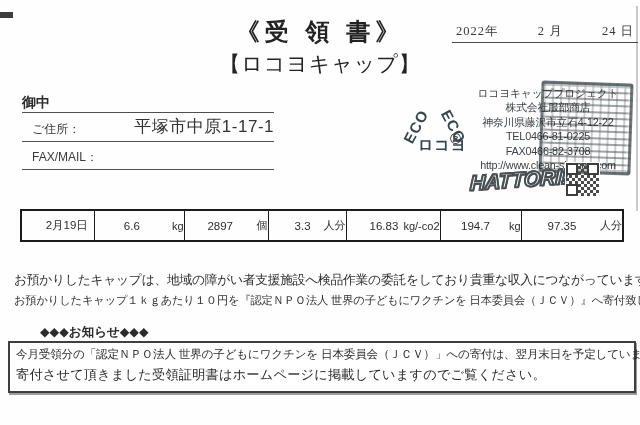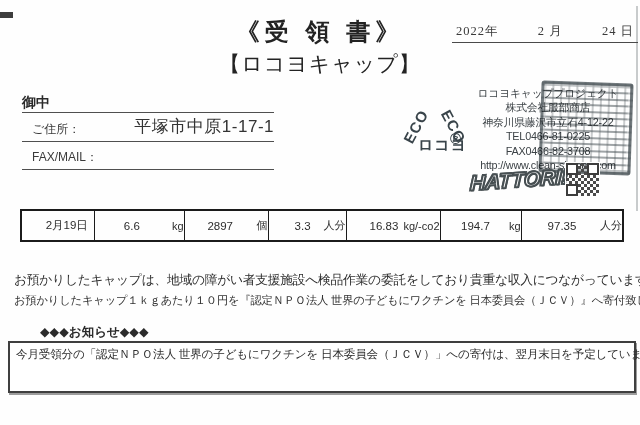--- a/index.html
+++ b/index.html
@@ -228,15 +228,16 @@
     </tr>
   </tbody>
     </table>
 
   <div class="note1">お預かりしたキャップは、地域の障がい者支援施設へ検品作業の委託をしており貴重な収入につながっています。</div>
   <div class="note2">お預かりしたキャップ１ｋｇあたり１０円を『認定ＮＰＯ法人 世界の子どもにワクチンを 日本委員会（ＪＣＶ）』へ寄付致します。</div>
 
   <div class="notice-heading">◆◆◆お知らせ◆◆◆</div>
   <div class="notice-box">
     <div class="notice-line1">今月受領分の「認定ＮＰＯ法人 世界の子どもにワクチンを 日本委員会（ＪＣＶ）」への寄付は、翌月末日を予定しています。</div>
+    <div class="notice-line2">寄付させて頂きました受領証明書はホームページに掲載していますのでご覧ください。</div>
   </div>
 
 </div>
 
 </body></html>

